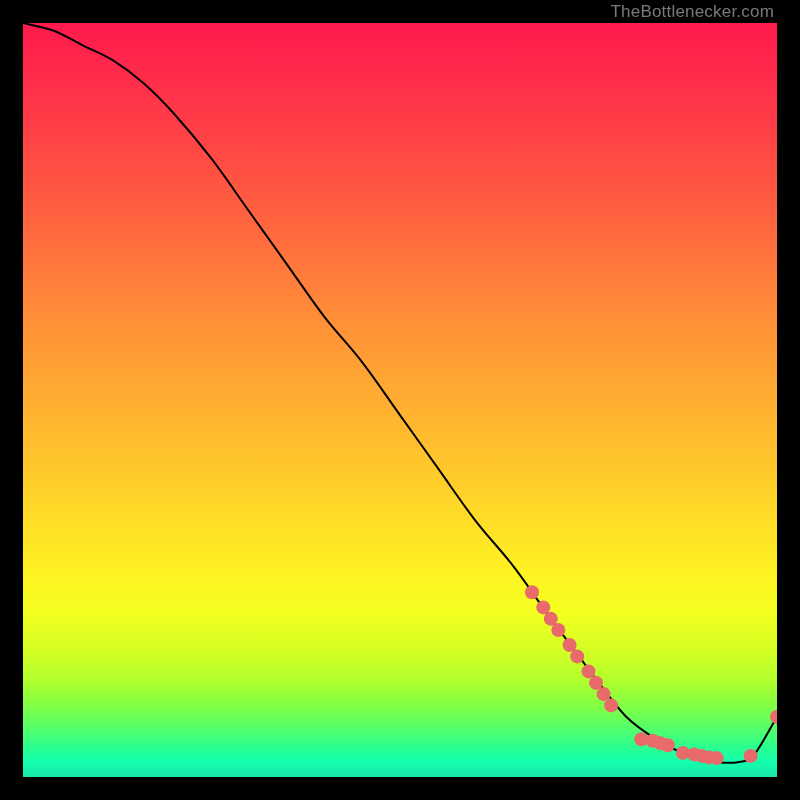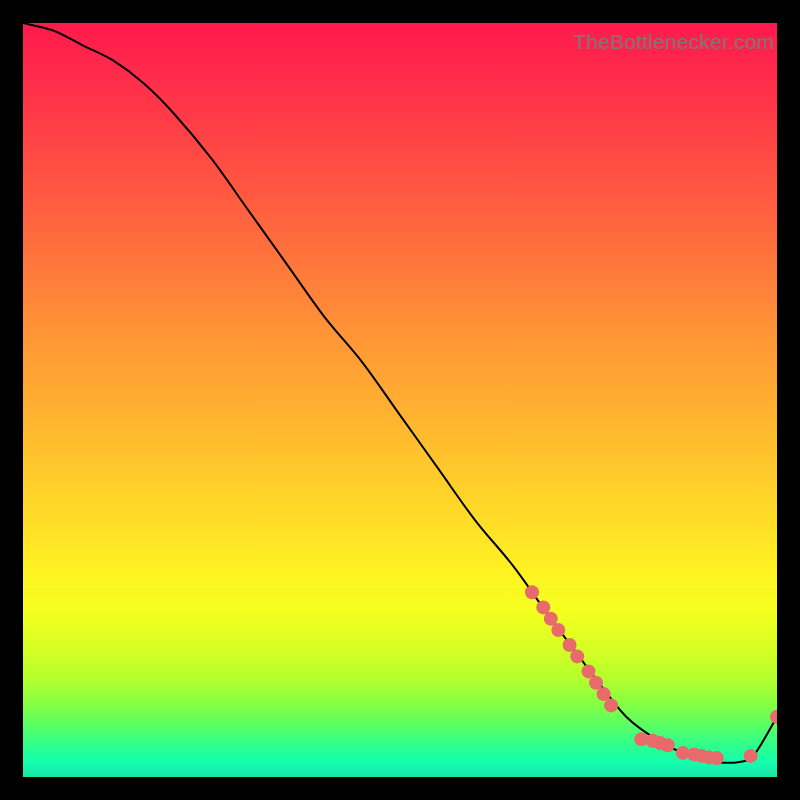--- a/index.html
+++ b/index.html
@@ -35,24 +35,23 @@
       #2cff8f 96%,
       #13ffad 98%,
       #19e6a9 100%
     );
   }
   .attribution {
     position: absolute;
     top: 2px;
     right: 26px;
     font-family: Arial, Helvetica, sans-serif;
-    font-size: 21px;
+    font-size: 17px;
     color: #7a7a7a;
     letter-spacing: 0.2px;
-    margin-top: 28px;
   }
   svg.curve {
     position: absolute;
     left: 0; top: 0;
     width: 754px;
     height: 754px;
     pointer-events: none;
   }
 </style>
 </head>

